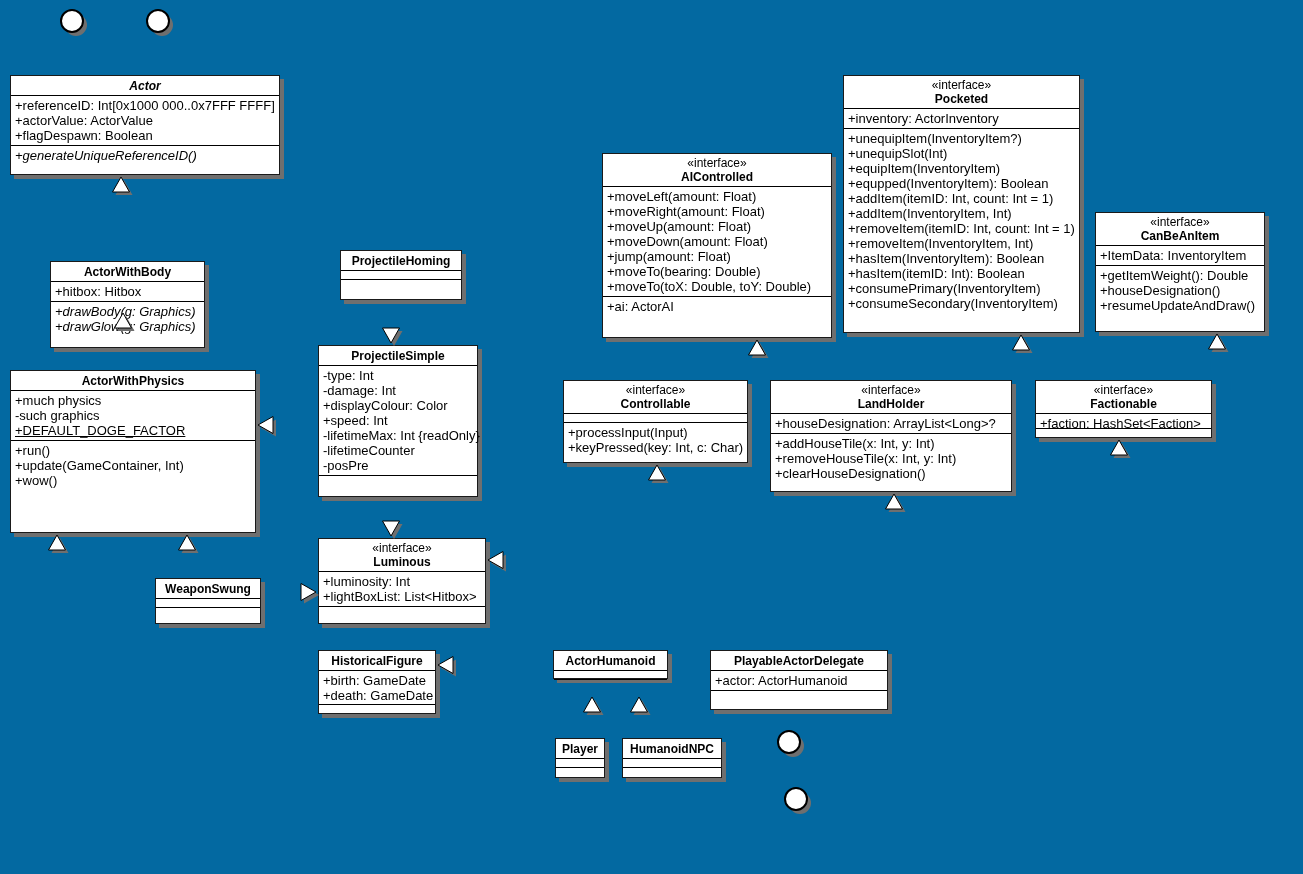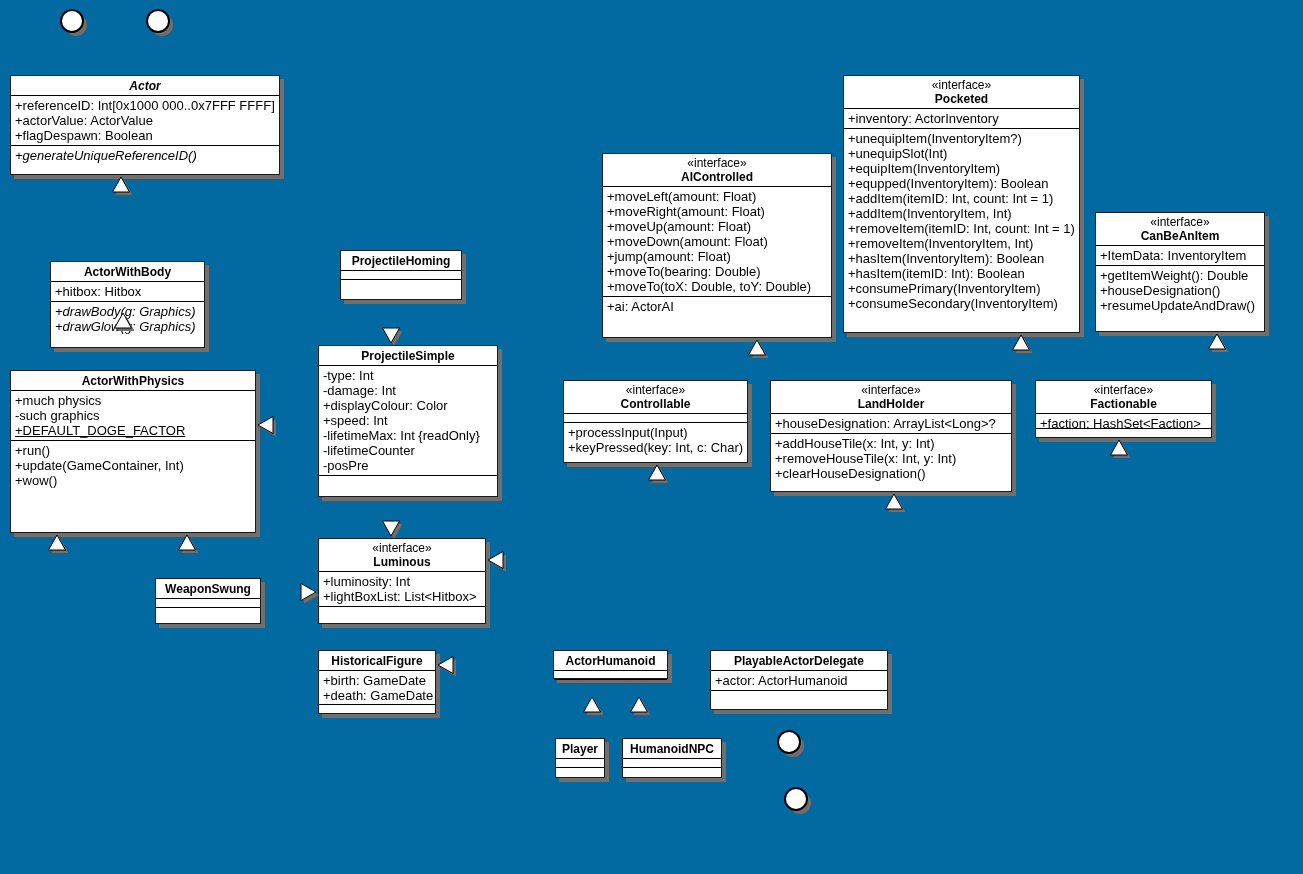--- a/index.html
+++ b/index.html
@@ -83,21 +83,21 @@
           <div class="uml-member">+wow()</div>
         </div>
       </div>
       <div class="uml-box" style="left: 340px; top: 250px; width: 122px; height: 50px;">
         <div class="uml-header">
           <div class="uml-name">ProjectileHoming</div>
         </div>
         <div class="uml-section"></div>
         <div class="uml-section"></div>
       </div>
-      <div class="uml-box" style="left: 318px; top: 345px; width: 180px; height: 152px;">
+      <div class="uml-box" style="left: 318px; top: 345px; width: 160px; height: 152px;">
         <div class="uml-header">
           <div class="uml-name">ProjectileSimple</div>
         </div>
         <div class="uml-section">
           <div class="uml-member">-type: Int</div>
           <div class="uml-member">-damage: Int</div>
           <div class="uml-member">+displayColour: Color</div>
           <div class="uml-member">+speed: Int</div>
           <div class="uml-member">-lifetimeMax: Int {readOnly}</div>
           <div class="uml-member">-lifetimeCounter</div>

